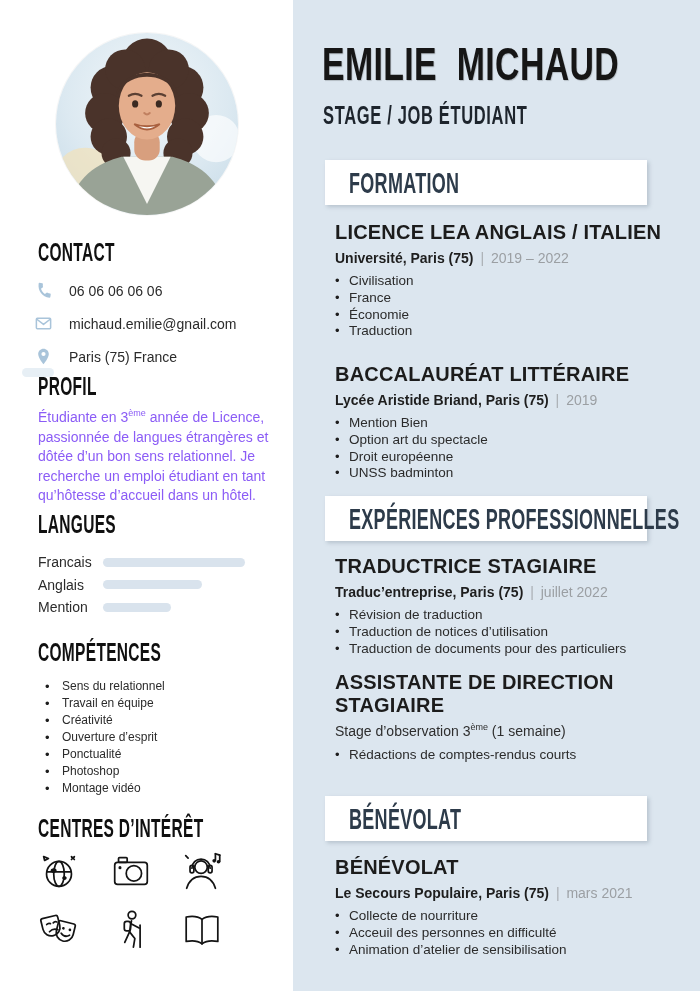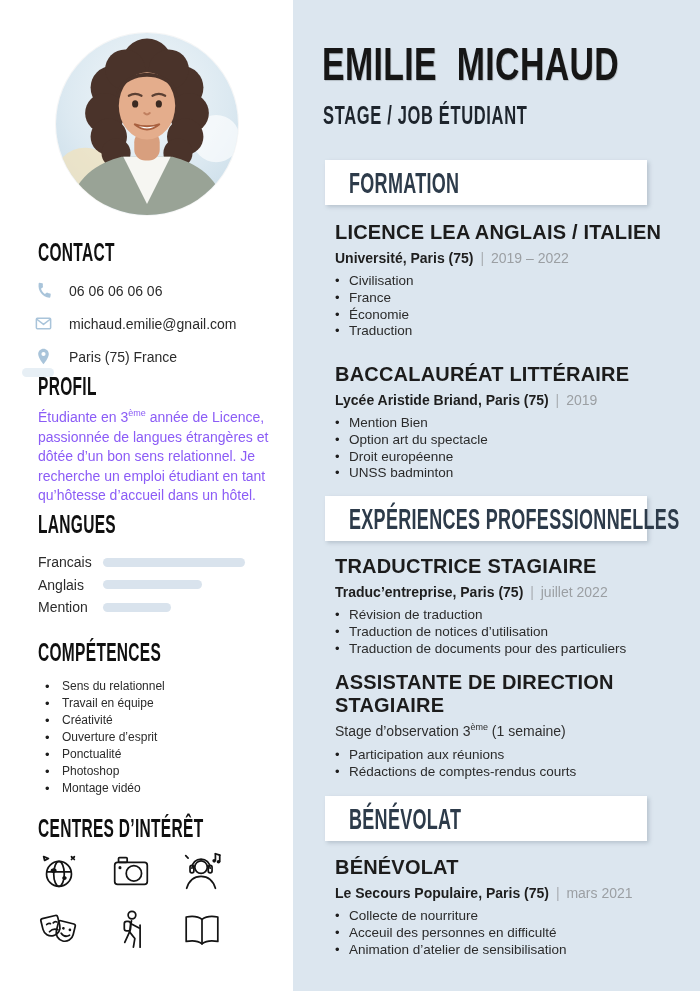--- a/index.html
+++ b/index.html
@@ -319,21 +319,20 @@
     <li>Révision de traduction</li>
     <li>Traduction de notices d’utilisation</li>
     <li>Traduction de documents pour des particuliers</li>
   </ul>
 </div>
 
 <div class="entry" style="top:671px;">
   <h3>ASSISTANTE DE DIRECTION STAGIAIRE</h3>
   <div class="note-line"><span>Stage d’observation 3</span><sup class="sp">ème</sup><span> (1 semaine)</span></div>
   <ul class="b-list">
-    <li>Participation aux réunions</li>
     <li>Rédactions de comptes-rendus courts</li>
   </ul>
 </div>
 
 <div class="section-box" style="top:796px;">
   <span class="cond section-h-text">BÉNÉVOLAT</span>
 </div>
 
 <div class="entry" style="top:856px;">
   <h3>BÉNÉVOLAT</h3>

